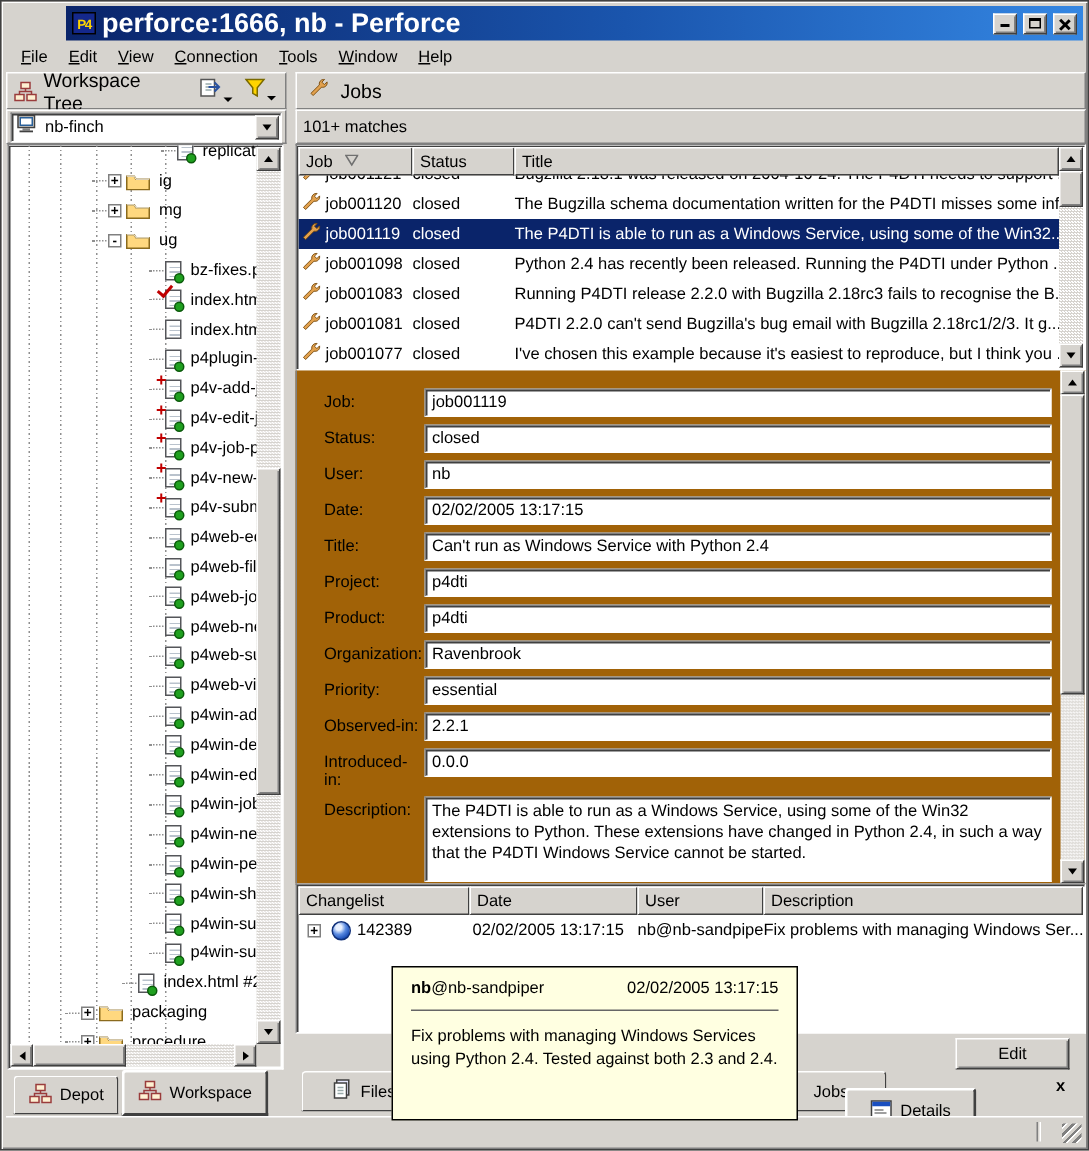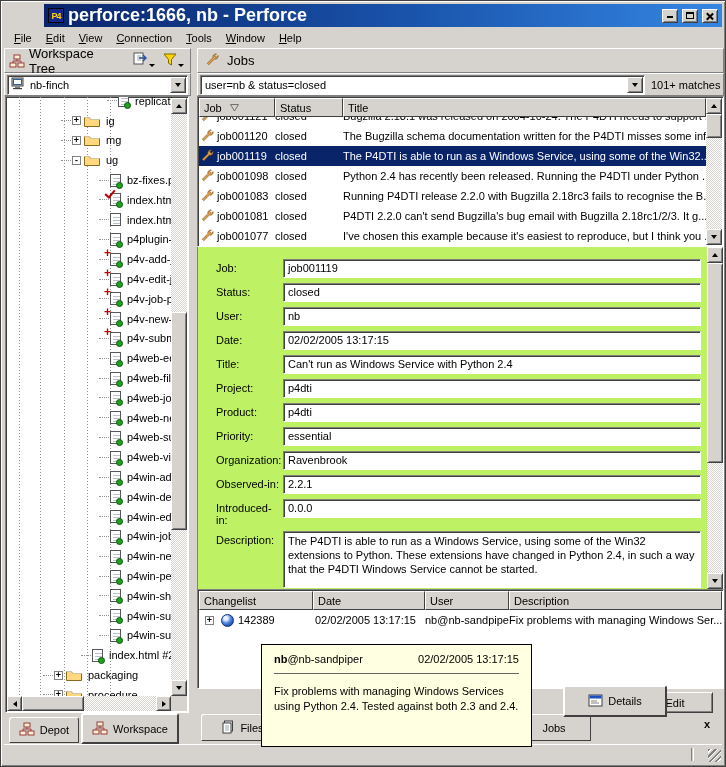--- a/index.html
+++ b/index.html
@@ -80,21 +80,21 @@
   .hcell{font-size:11px;display:flex;align-items:center;background:#d6d3ce;border:1px solid;border-color:#fff #404040 #404040 #fff;box-shadow:inset 1px 1px 0 #d6d3ce;padding:0 4px;}
   .jobs-rows{position:absolute;left:1px;top:20px;right:17px;bottom:0;overflow:hidden;}
   .jobs-rows-inner{margin-top:-11px;}
   .job-row{display:flex;align-items:center;height:20px;font-size:11px;white-space:nowrap;}
   .job-row.sel{background:#0a246a;color:#fff;}
   .c-job{width:76px;display:flex;align-items:center;gap:3px;padding-left:2px;flex:none;overflow:hidden;}
   .c-status{width:68px;flex:none;}
   .c-title{flex:1;overflow:hidden;}
 
   
-  .form-pane{left:196px;top:246px;width:527px;height:342px;background:#bef264;border-left:1px solid #808080;border-right:1px solid #fff;}
+  .form-pane{left:196px;top:246px;width:527px;height:342px;background:#a16207;border-left:1px solid #808080;border-right:1px solid #fff;}
   .fields{position:absolute;left:0;top:0;right:16px;bottom:0;padding:12px 6px 0 18px;}
   .frow{display:flex;margin-bottom:5px;}
   .flabel{width:67px;font-size:11px;padding-top:3px;flex:none;}
   .fvalue{flex:1;height:19px;font-size:11px;padding:2px 4px;white-space:nowrap;overflow:hidden;}
   .fvalue.multi{height:57px;white-space:normal;line-height:14px;overflow:hidden;}
 
   
   .cl-pane{left:196px;top:588px;width:527px;height:100px;background:#fff;border:1px solid;border-color:#808080 #fff #fff #808080;box-shadow:inset 1px 1px 0 #404040;overflow:hidden;}
   .cl-hdr{position:absolute;left:1px;top:1px;right:1px;height:19px;display:flex;}
   .cl-row{position:absolute;left:1px;top:20px;right:1px;height:20px;display:flex;align-items:center;font-size:11px;white-space:nowrap;}
@@ -107,21 +107,21 @@
 
   .edit-btn{left:636px;top:691px;width:76px;height:21px;font-size:11px;display:flex;align-items:center;justify-content:center;}
 
   
   .tab{position:absolute;background:#d6d3ce;border:1px solid;border-color:#fff #404040 #404040 #fff;box-shadow:inset 1px 1px 0 #d6d3ce;
        border-radius:3px 3px 0 0;display:flex;align-items:center;justify-content:center;gap:5px;font-size:11px;}
   .ltab0{left:8px;top:716px;width:70px;height:26px;}
   .ltab1{left:80px;top:712px;width:98px;height:31px;border-width:2px;}
   .rtab0{left:200px;top:713px;width:84px;height:27px;}
   .rtab1{left:516px;top:713px;width:74px;height:27px;}
-  .rtab2{left:562px;top:684px;width:104px;height:32px;border-width:2px;}
+  .rtab2{left:562px;top:724px;width:88px;height:32px;border-width:2px;}
   .tab-close{left:697px;top:717px;width:18px;height:16px;font-size:11px;font-weight:bold;text-align:center;}
 
   
   .statusbar{left:3px;right:3px;bottom:3px;height:19px;background:#d6d3ce;border-top:1px solid #fff;}
   .sb-sep{position:absolute;right:28px;top:3px;width:3px;height:13px;border-left:1px solid #808080;border-right:1px solid #fff;}
   .grip{position:absolute;right:1px;bottom:1px;width:13px;height:13px;
         background:repeating-linear-gradient(-45deg,transparent 0 2px,#fff 2px 3px,#808080 3px 4.5px);}
 
   
   .tooltip{left:260px;top:643px;width:271px;height:103px;background:#ffffe1;border:1px solid #000;z-index:50;padding:8px 12px 0 12px;font-size:11px;}
@@ -202,26 +202,20 @@
   </div>
 
   <div class="abs rp-toolbar panel">
     <span id="jobsWrench"><svg width="13" height="13" viewBox="0 0 16 16">
           <path d="M12 1.2a3.6 3.6 0 0 0-3.5 4.5L1.6 12.6 3.4 14.4 10.3 7.5A3.6 3.6 0 0 0 14.8 3.2L12.6 5.4 10.6 3.4 12.8 1.2z" fill="#e2a14e" stroke="#7c4f12" stroke-width="0.8"></path>
         </svg></span>
     <span class="tool-label">Jobs</span>
   </div>
 
   <div class="abs rp-filter panel">
-    <div class="filter-combo">
-      <span class="combo-text">user=nb &amp; status=closed</span>
-      <span class="dd-btn raised">
-          <span class="dd-tri"></span>
-        </span>
-    </div>
     <span class="match-count">101+ matches</span>
   </div>
 
   <div class="abs tree-wrap">
     <div class="tree-inner" id="treeInner">
       <span class="guide" style="left:12px"></span>
       <span class="guide" style="left:33px"></span>
       <span class="guide" style="left:57px"></span>
       <span class="guide" style="left:80px"></span>
       <span class="guide" style="left:103px"></span>
@@ -556,26 +550,26 @@
         </div>
         <div class="frow">
           <span class="flabel">Project:</span>
           <span class="fvalue inputbox">p4dti</span>
         </div>
         <div class="frow">
           <span class="flabel">Product:</span>
           <span class="fvalue inputbox">p4dti</span>
         </div>
         <div class="frow">
+          <span class="flabel">Organization:</span>
+          <span class="fvalue inputbox">Ravenbrook</span>
+        </div>
+        <div class="frow">
           <span class="flabel">Priority:</span>
           <span class="fvalue inputbox">essential</span>
-        </div>
-        <div class="frow">
-          <span class="flabel">Organization:</span>
-          <span class="fvalue inputbox">Ravenbrook</span>
         </div>
         <div class="frow">
           <span class="flabel">Observed-in:</span>
           <span class="fvalue inputbox">2.2.1</span>
         </div>
         <div class="frow">
           <span class="flabel">Introduced-in:</span>
           <span class="fvalue inputbox">0.0.0</span>
         </div>
         <div class="frow">

